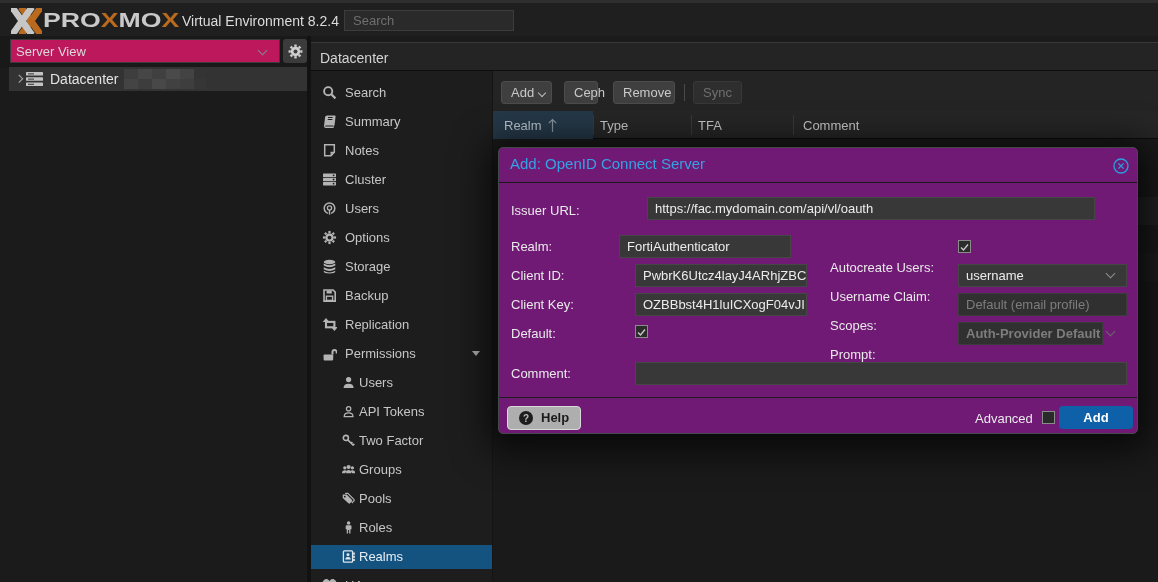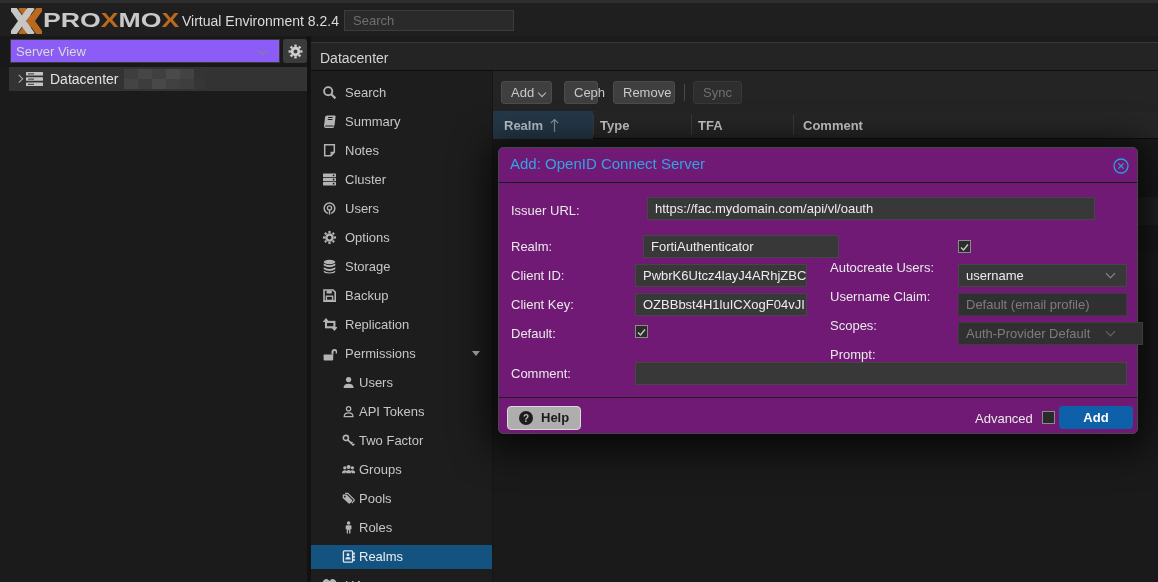--- a/index.html
+++ b/index.html
@@ -10,21 +10,21 @@
 
 #hdr{left:0;top:0;width:1158px;height:36px;background:#1f1f1f;border-top:3px solid #2e2e2e;}
 #srch{left:344px;top:10px;width:170px;height:21px;background:#2a2a2a;border:1px solid #3c3c3c;
   color:#6f6f6f;line-height:19px;padding-left:8px;font-size:13px;}
 #vetxt{left:182px;top:13px;color:#dcdcdc;font-size:14px;font-weight:400;}
 #logotext{left:43px;top:7px;width:120px;height:26px;font-size:21px;font-weight:700;color:#c9c9c9;
   transform:scaleX(1.27);transform-origin:0 0;line-height:26px;}
 #logotext .ox{color:#b96a1e;}
 
 #sb-hdr{left:0;top:36px;width:311px;height:32px;background:#191919;}
-#sv{left:10px;top:39px;width:270px;height:24px;background:#8b5cf6;border:1px solid #3a3a3a;}
+#sv{left:10px;top:39px;width:270px;height:24px;background:#be185d;border:1px solid #3a3a3a;}
 #sv .t{position:absolute;left:5px;top:4px;font-weight:400;color:#dadada;}
 #gear{left:283px;top:39px;width:24px;height:24px;background:#3b3b3b;border-radius:3px;color:#cfcfcf;}
 #tree{left:0;top:68px;width:307px;height:514px;background:#1b1b1b;}
 #dcrow{left:9px;top:67px;width:298px;height:24px;background:#333333;}
 #sbborder{left:307px;top:36px;width:4px;height:546px;background:#121212;}
 .mosaic{position:absolute;left:115px;top:2px;width:82px;height:20px;overflow:hidden;}
 .mosaic i{position:absolute;width:14px;height:10px;}
 
 #cpanel{left:311px;top:42px;width:847px;height:540px;background:#242424;border-top:1px solid #383838;}
 #dctitle{left:320px;top:50px;font-weight:400;font-size:14px;color:#d4d4d4;}
@@ -41,21 +41,21 @@
 .mi.sel .ic{color:#dde6ed;}
 .caret{position:absolute;right:12px;top:12px;width:0;height:0;
   border-left:4px solid transparent;border-right:4px solid transparent;border-top:5px solid #b0b0b0;}
 .chev{display:inline-block;width:7px;height:7px;border-right:2px solid #bdbdbd;border-bottom:2px solid #bdbdbd;transform:rotate(45deg);}
 
 .btn{position:absolute;height:23px;background:#3f3f3f;border:1px solid #4c4c4c;border-radius:3px;
   color:#c9c9c9;font-weight:400;text-align:center;line-height:21px;padding:0 9px;}
 .btn.dis{background:#2e2e2e;border-color:#383838;color:#6f6f6f;}
 
 #thead{left:493px;top:111px;width:665px;height:28px;background:#262626;border-bottom:1px solid #0c0c0c;}
-.th{position:absolute;top:111px;height:14px;font-weight:700;color:#c8c8c8;line-height:30px;}
+.th{position:absolute;top:111px;height:14px;font-weight:400;color:#c8c8c8;line-height:30px;}
 .thsep{position:absolute;top:115px;width:1px;height:20px;background:#3a3a3a;}
 #tbody{left:493px;top:139px;width:665px;height:443px;background:#1a1a1a;}
 
 #dlg{left:498px;top:147px;width:640px;height:287px;background:#701a75;border:1px solid #46494c;
   border-radius:5px;box-shadow:0 6px 36px 10px rgba(0,0,0,0.7);}
 #dlg-title{position:absolute;left:11px;top:7px;font-size:15px;color:#35a2e5;}
 #dlg-hline{position:absolute;left:0;top:34px;width:638px;height:1px;background:#191919;}
 .fld-lb{position:absolute;left:12px;font-weight:400;color:#e9e9e9;}
 .fld-lb.r{left:331px;margin-top:21px;}
 .inp{position:absolute;background:#383838;border:1px solid #464646;height:23px;color:#ececec;
@@ -341,21 +341,21 @@
     <svg style="position:absolute;left:614px;top:10px;" width="16" height="16" viewBox="0 0 16 16">
       <circle cx="8" cy="8" r="7" fill="none" stroke="#2a9fe2" stroke-width="1.3"></circle>
       <path d="M5.4 5.4 L10.6 10.6 M10.6 5.4 L5.4 10.6" stroke="#2a9fe2" stroke-width="1.3"></path>
     </svg>
     <div id="dlg-hline"></div>
 
     <div class="fld-lb" style="top:55px;">Issuer URL:</div>
     <div class="inp" style="left:128px;top:49px;width:448px;margin-left:20px;">https://fac.mydomain.com/api/vl/oauth</div>
 
     <div class="fld-lb" style="top:91px;">Realm:</div>
-    <div class="inp" style="left:144px;top:87px;width:196px;">FortiAuthenticator</div>
+    <div class="inp" style="left:120px;top:87px;width:172px;">FortiAuthenticator</div>
     <div class="fld-lb r" style="top:91px;">Autocreate Users:</div>
     <div class="cb" style="left:459px;top:92px;">
       <svg width="11" height="11" viewBox="0 0 11 11" style="margin:0px;">
           <path d="M2 5.5 L4.5 8 L9 2.5" stroke="#c9c9c9" stroke-width="1.4" fill="none"></path>
         </svg>
     </div>
 
     <div class="fld-lb" style="top:120px;">Client ID:</div>
     <div class="inp" style="left:136px;top:116px;width:172px;">PwbrK6Utcz4layJ4ARhjZBC6</div>
     <div class="fld-lb r" style="top:120px;">Username Claim:</div>
@@ -367,21 +367,21 @@
     <div class="fld-lb r" style="top:149px;">Scopes:</div>
     <div class="inp dis" style="left:459px;top:145px;width:169px;">Default (email profile)</div>
 
     <div class="fld-lb" style="top:178px;">Default:</div>
     <div class="cb" style="left:136px;top:177px;">
       <svg width="11" height="11" viewBox="0 0 11 11">
           <path d="M2 5.5 L4.5 8 L9 2.5" stroke="#c9c9c9" stroke-width="1.4" fill="none"></path>
         </svg>
     </div>
     <div class="fld-lb r" style="top:178px;">Prompt:</div>
-    <div class="inp dis" style="left:459px;top:174px;width:185px;">Auth-Provider Default</div>
+    <div class="inp dis" style="left:459px;top:174px;width:145px;font-weight:bold;">Auth-Provider Default</div>
     <span class="comboarr dim" style="left:608px;top:180px;"></span>
 
     <div class="fld-lb" style="top:218px;">Comment:</div>
     <div class="inp" style="left:136px;top:214px;width:492px;"></div>
 
     <div id="dlg-fline"></div>
     <div id="help">
       <svg width="14" height="14" viewBox="0 0 14 14" style="position:absolute;left:11px;top:4px;">
         <circle cx="7" cy="7" r="7" fill="#1d1d1d"></circle>
         <text x="7" y="10.5" text-anchor="middle" font-family="Liberation Sans" font-size="10" font-weight="bold" fill="#bbbbbb">?</text>

